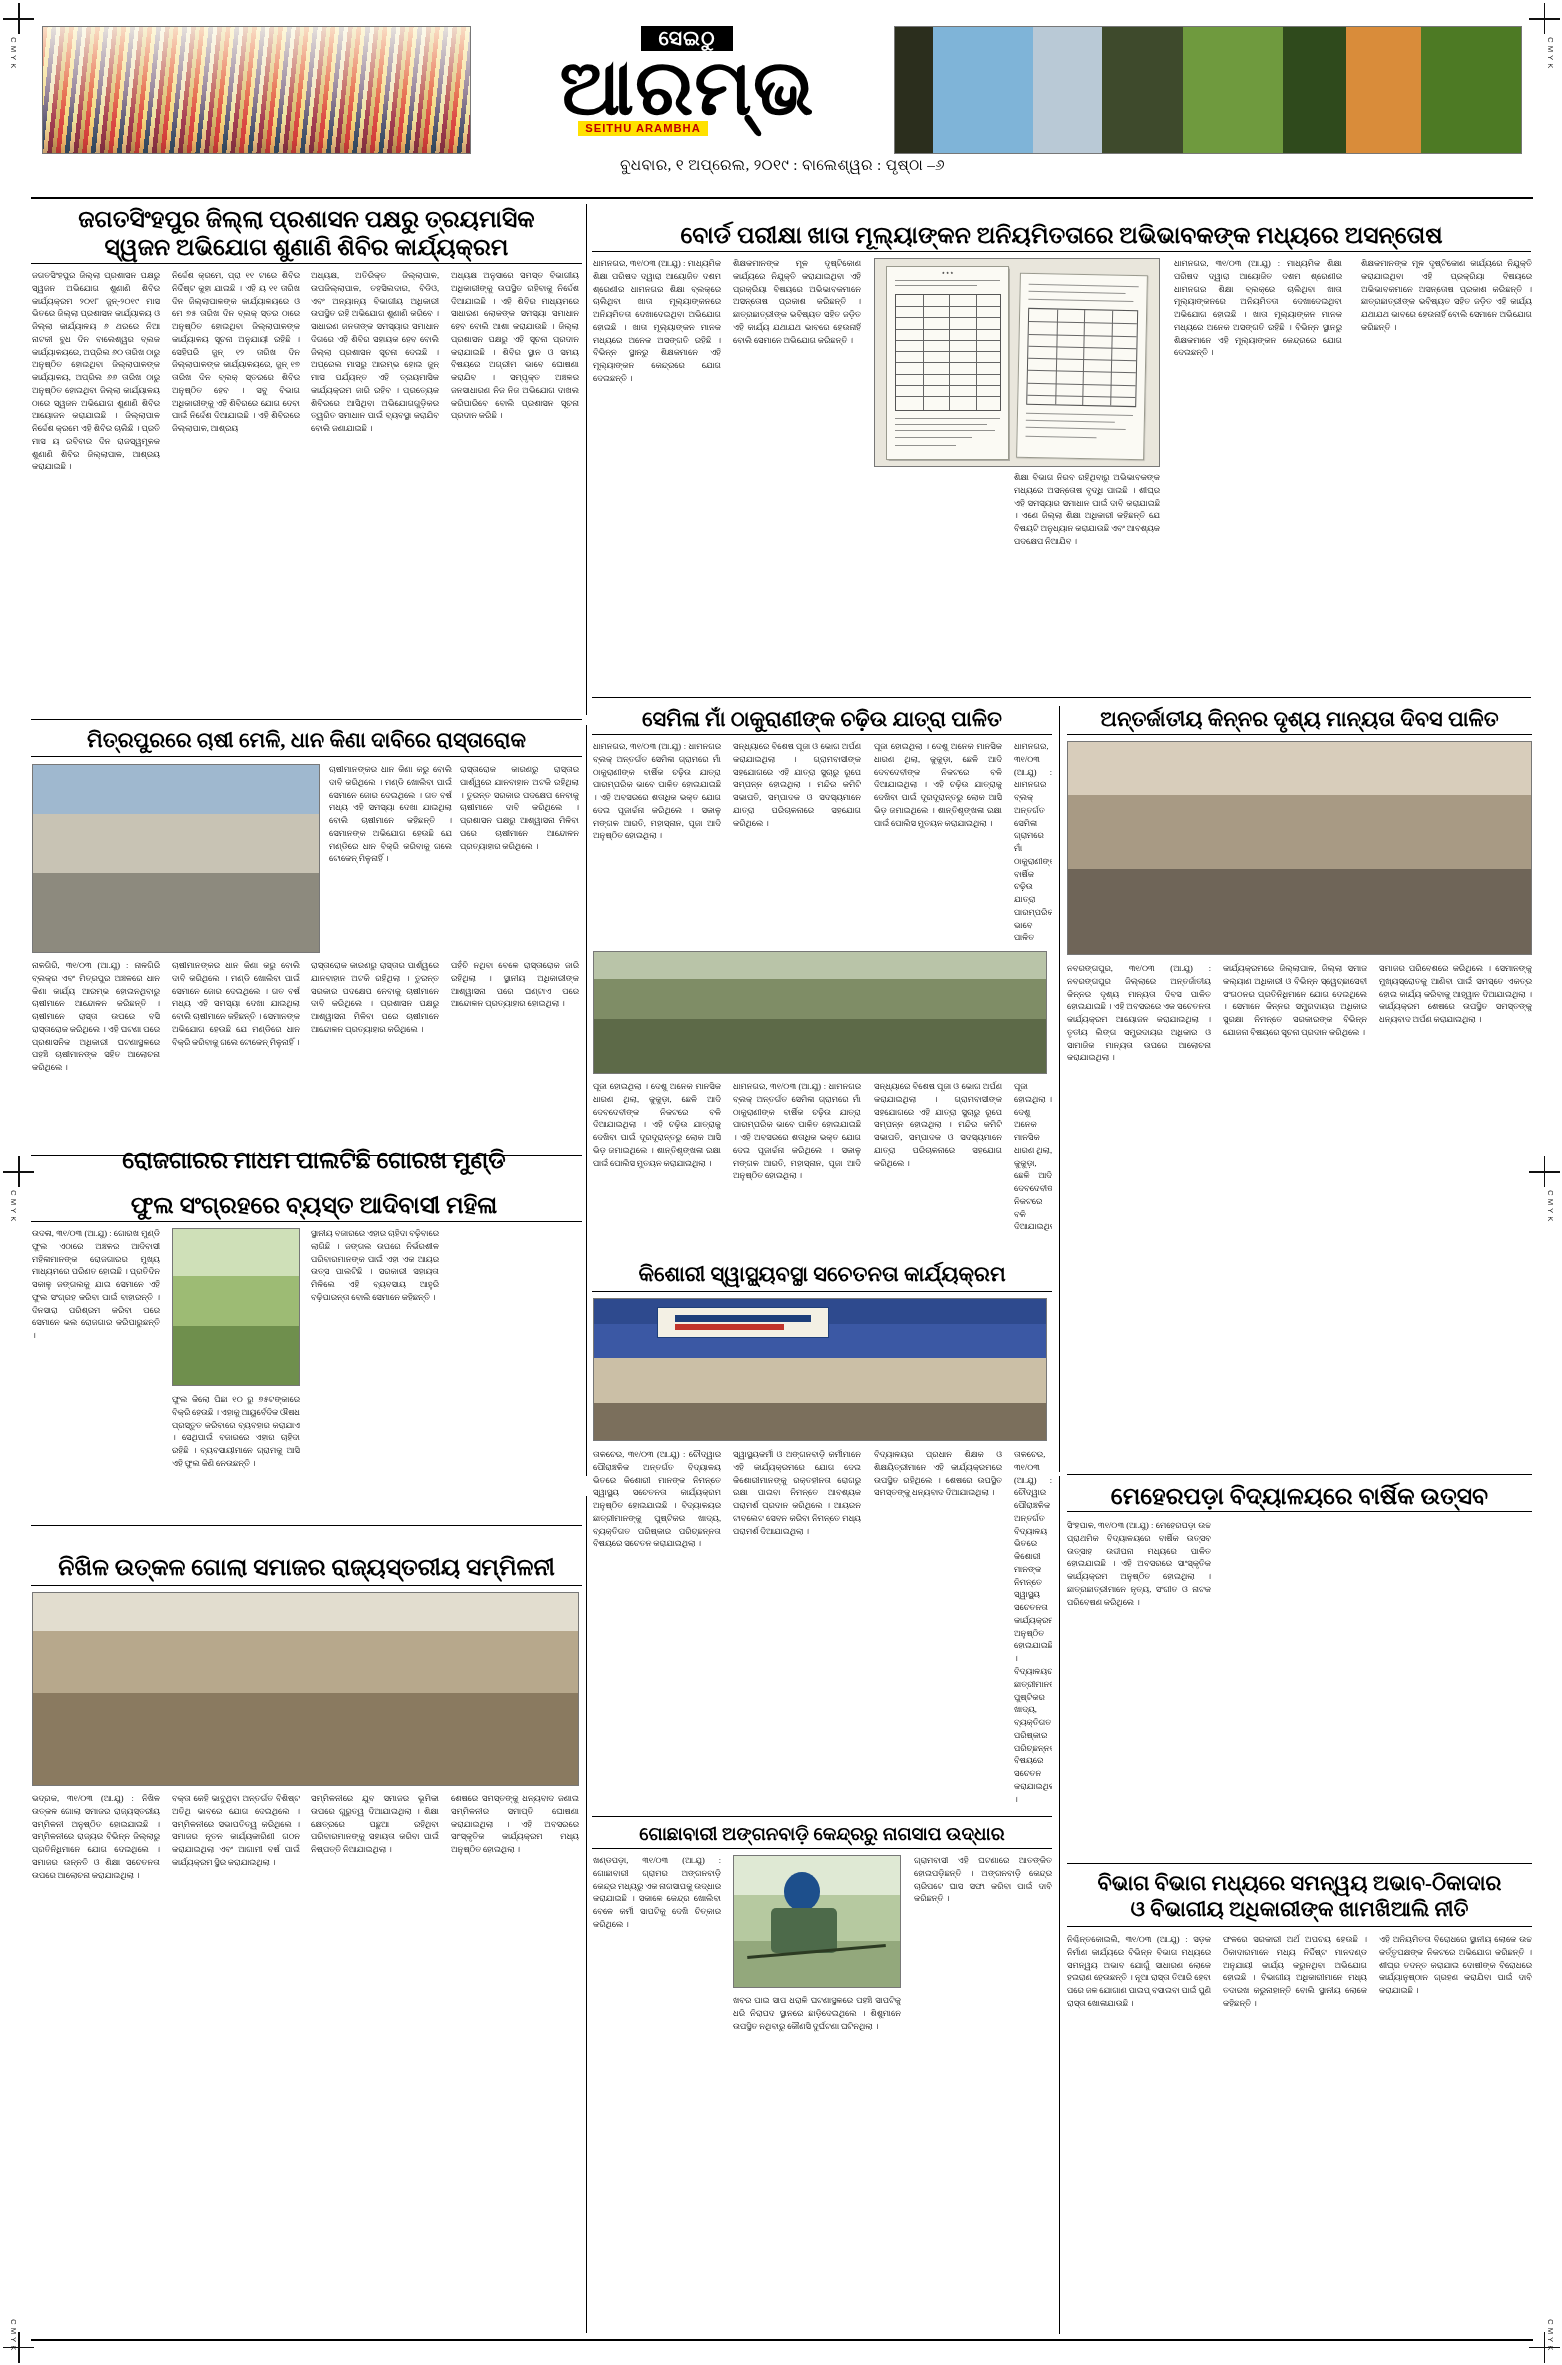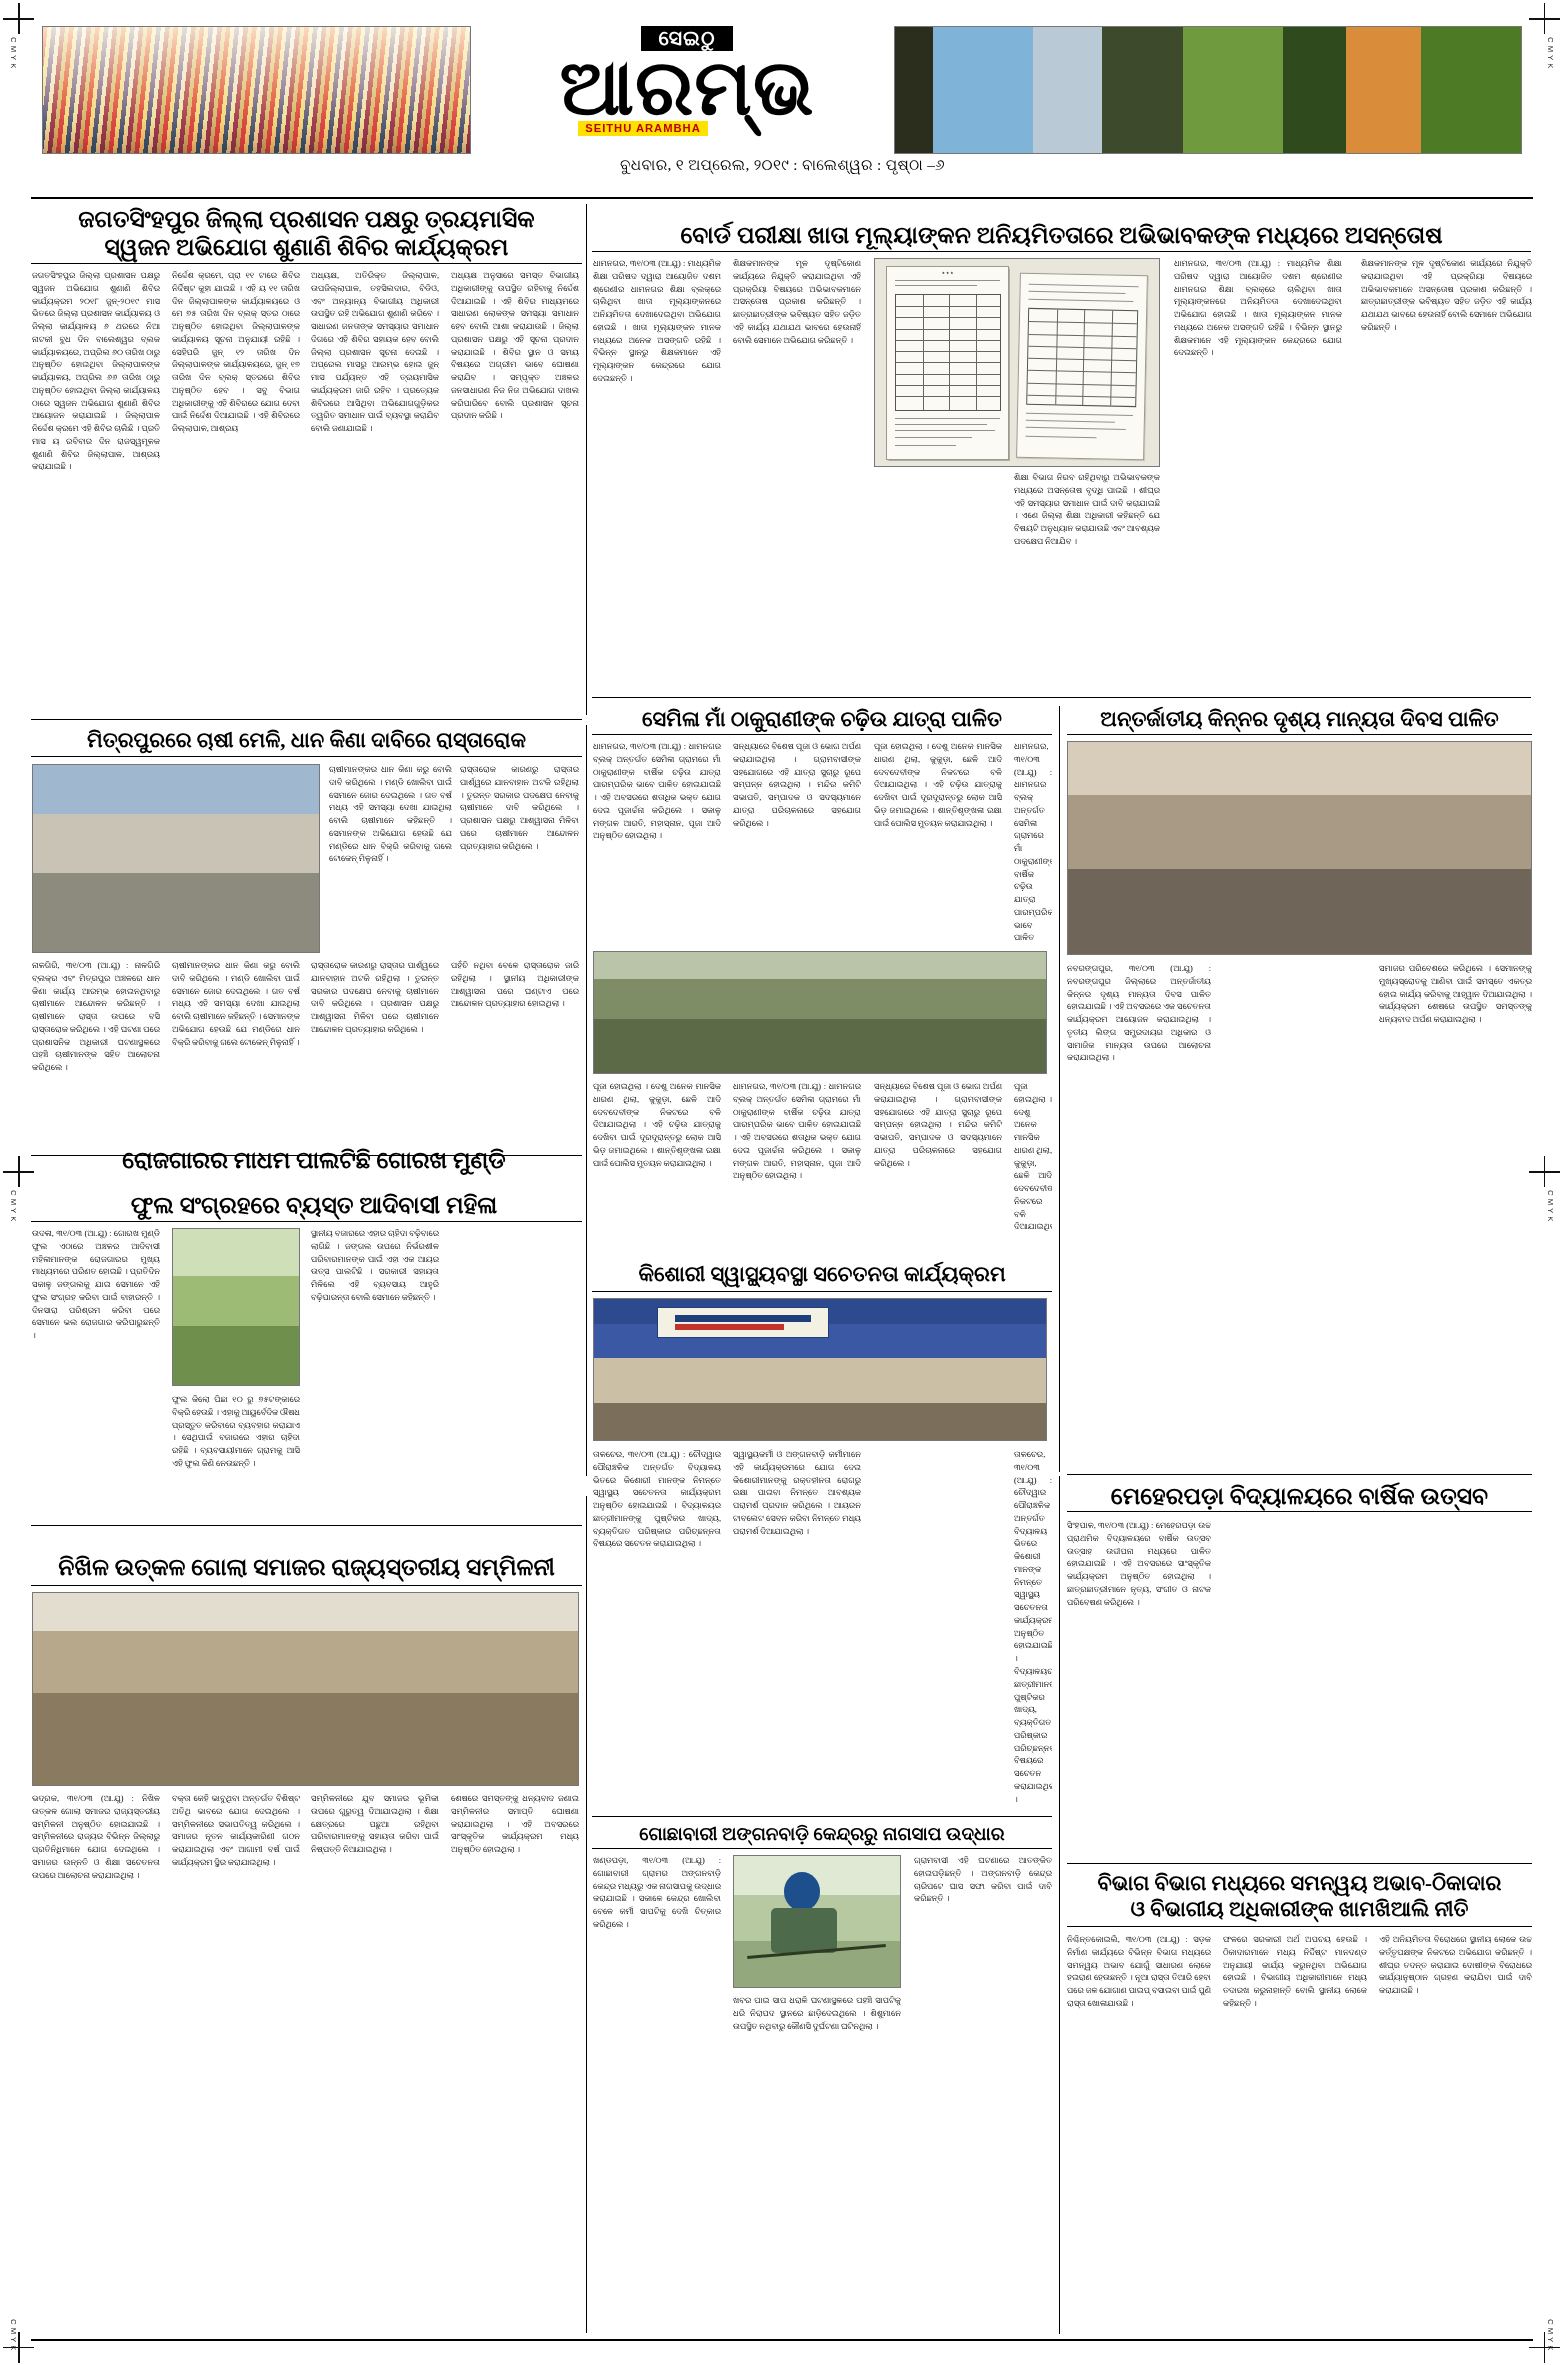--- a/index.html
+++ b/index.html
@@ -273,20 +273,21 @@
   <div class="col" style="left:593px; top:1081px; width:128px; height:153px;">ପୂଜା ହୋଇଥିଲା । ଦେଶୁ ଅନେକ ମାନସିକ ଧାରଣ ଥିଲା, କୁକୁଡ଼ା, ଛେଳି ଆଦି ଦେବଦେବୀଙ୍କ ନିକଟରେ ବଳି ଦିଆଯାଇଥିଲା । ଏହି ଚଢ଼ିଉ ଯାତ୍ରାକୁ ଦେଖିବା ପାଇଁ ଦୂରଦୂରାନ୍ତରୁ ଲୋକ ଆସି ଭିଡ଼ ଜମାଇଥିଲେ । ଶାନ୍ତିଶୃଙ୍ଖଳା ରକ୍ଷା ପାଇଁ ପୋଲିସ ମୁତୟନ କରାଯାଇଥିଲା ।</div>
   <div class="col" style="left:733px; top:1081px; width:128px; height:153px;">ଧାମନଗର, ୩୧/୦୩ (ଆ.ଯୁ) : ଧାମନଗର ବ୍ଲକ୍ ଅନ୍ତର୍ଗତ ସେମିଳା ଗ୍ରାମରେ ମାଁ ଠାକୁରାଣୀଙ୍କ ବାର୍ଷିକ ଚଢ଼ିଉ ଯାତ୍ରା ପାରମ୍ପରିକ ଭାବେ ପାଳିତ ହୋଇଯାଇଛି । ଏହି ଅବସରରେ ଶତାଧିକ ଭକ୍ତ ଯୋଗ ଦେଇ ପୂଜାର୍ଚ୍ଚନା କରିଥିଲେ । ସକାଳୁ ମଙ୍ଗଳ ଆରତି, ମହାସ୍ନାନ, ପୂଜା ଆଦି ଅନୁଷ୍ଠିତ ହୋଇଥିଲା ।</div>
   <div class="col" style="left:874px; top:1081px; width:128px; height:153px;">ସନ୍ଧ୍ୟାରେ ବିଶେଷ ପୂଜା ଓ ଭୋଗ ଅର୍ପଣ କରାଯାଇଥିଲା । ଗ୍ରାମବାସୀଙ୍କ ସହଯୋଗରେ ଏହି ଯାତ୍ରା ସୁଚାରୁ ରୂପେ ସମ୍ପନ୍ନ ହୋଇଥିଲା । ମନ୍ଦିର କମିଟି ସଭାପତି, ସମ୍ପାଦକ ଓ ସଦସ୍ୟମାନେ ଯାତ୍ରା ପରିଚାଳନାରେ ସହଯୋଗ କରିଥିଲେ ।</div>
   <div class="col" style="left:1014px; top:1081px; width:38px;  height:153px;">ପୂଜା ହୋଇଥିଲା । ଦେଶୁ ଅନେକ ମାନସିକ ଧାରଣ ଥିଲା, କୁକୁଡ଼ା, ଛେଳି ଆଦି ଦେବଦେବୀଙ୍କ ନିକଟରେ ବଳି ଦିଆଯାଇଥିଲା । ଏହି ଚଢ଼ିଉ ଯାତ୍ରାକୁ ଦେଖିବା ପାଇଁ ଦୂରଦୂରାନ୍ତରୁ ଲୋକ ଆସି ଭିଡ଼ ଜମାଇଥିଲେ । ଶାନ୍ତିଶୃଙ୍ଖଳା ରକ୍ଷା ପାଇଁ ପୋଲିସ ମୁତୟନ କରାଯାଇଥିଲା ।</div>
 
   <div class="photo ph-indoor" style="left:1067px; top:741px; width:465px; height:214px;">
     <div class="inner"></div>
   </div>
 
   <div class="col" style="left:1067px; top:963px; width:144px; height:505px;">ନବରଙ୍ଗପୁର, ୩୧/୦୩ (ଆ.ଯୁ) : ନବରଙ୍ଗପୁର ଜିଲ୍ଲାରେ ଅନ୍ତର୍ଜାତୀୟ କିନ୍ନର ଦୃଶ୍ୟ ମାନ୍ୟତା ଦିବସ ପାଳିତ ହୋଇଯାଇଛି । ଏହି ଅବସରରେ ଏକ ସଚେତନତା କାର୍ଯ୍ୟକ୍ରମ ଆୟୋଜନ କରାଯାଇଥିଲା । ତୃତୀୟ ଲିଙ୍ଗ ସମ୍ପ୍ରଦାୟର ଅଧିକାର ଓ ସାମାଜିକ ମାନ୍ୟତା ଉପରେ ଆଲୋଚନା କରାଯାଇଥିଲା ।</div>
+  <div class="col" style="left:1223px; top:963px; width:144px; height:505px;">କାର୍ଯ୍ୟକ୍ରମରେ ଜିଲ୍ଲାପାଳ, ଜିଲ୍ଲା ସମାଜ କଲ୍ୟାଣ ଅଧିକାରୀ ଓ ବିଭିନ୍ନ ସ୍ୱେଚ୍ଛାସେବୀ ସଂଗଠନର ପ୍ରତିନିଧିମାନେ ଯୋଗ ଦେଇଥିଲେ । ସେମାନେ କିନ୍ନର ସମ୍ପ୍ରଦାୟର ଅଧିକାର ସୁରକ୍ଷା ନିମନ୍ତେ ସରକାରଙ୍କ ବିଭିନ୍ନ ଯୋଜନା ବିଷୟରେ ସୂଚନା ପ୍ରଦାନ କରିଥିଲେ ।</div>
   <div class="col" style="left:1379px; top:963px; width:153px; height:505px;">ସମାଜର ପରିବେଶରେ କରିଥିଲେ । ସେମାନଙ୍କୁ ମୁଖ୍ୟସ୍ରୋତକୁ ଆଣିବା ପାଇଁ ସମସ୍ତେ ଏକତ୍ର ହୋଇ କାର୍ଯ୍ୟ କରିବାକୁ ଆହ୍ୱାନ ଦିଆଯାଇଥିଲା । କାର୍ଯ୍ୟକ୍ରମ ଶେଷରେ ଉପସ୍ଥିତ ସମସ୍ତଙ୍କୁ ଧନ୍ୟବାଦ ଅର୍ପଣ କରାଯାଇଥିଲା ।</div>
 
   <div class="vr" style="left:1059px; top:706px; height:766px;"></div>
   <div class="vr" style="left:586px; top:725px; height:751px;"></div>
 
   <div class="hr-thin" style="left:31px; top:1155px; width:551px;"></div>
   <div class="headline h-xl" style="left:46px; top:1145px; width:536px;font-family:Liberation Serif, serif;">ରୋଜଗାରର ମାଧମ ପାଲଟିଛି ଗୋରଖ ମୁଣ୍ଡି</div>
   <div class="headline h-xl" style="left:46px; top:1190px; width:536px;">ଫୁଲ ସଂଗ୍ରହରେ ବ୍ୟସ୍ତ ଆଦିବାସୀ ମହିଳା</div>
   <div class="hr-thin" style="left:31px; top:1221px; width:551px;"></div>
 
@@ -305,20 +306,21 @@
   <div class="photo ph-meeting" style="left:593px; top:1298px; width:454px; height:143px;">
     <div class="inner" style="position:relative;">
       <div style="position:absolute;left:14%;top:6%;width:38%;height:22%;background:#f3f0e4;border:1px solid #1e3f7a;"></div>
       <div style="position:absolute;left:18%;top:11%;width:30%;height:5%;background:#1e3f7a;"></div>
       <div style="position:absolute;left:18%;top:18%;width:24%;height:4%;background:#c0342b;"></div>
     </div>
   </div>
 
   <div class="col" style="left:593px; top:1449px; width:128px; height:357px;">ତାଳଚେର, ୩୧/୦୩ (ଆ.ଯୁ) : ଚୌଦ୍ୱାର ପୌରାଞ୍ଚଳିକ ଅନ୍ତର୍ଗତ ବିଦ୍ୟାଳୟ ଭିତରେ କିଶୋରୀ ମାନଙ୍କ ନିମନ୍ତେ ସ୍ୱାସ୍ଥ୍ୟ ସଚେତନତା କାର୍ଯ୍ୟକ୍ରମ ଅନୁଷ୍ଠିତ ହୋଇଯାଇଛି । ବିଦ୍ୟାଳୟର ଛାତ୍ରୀମାନଙ୍କୁ ପୁଷ୍ଟିକର ଖାଦ୍ୟ, ବ୍ୟକ୍ତିଗତ ପରିଷ୍କାର ପରିଚ୍ଛନ୍ନତା ବିଷୟରେ ସଚେତନ କରାଯାଇଥିଲା ।</div>
   <div class="col" style="left:733px; top:1449px; width:128px; height:357px;">ସ୍ୱାସ୍ଥ୍ୟକର୍ମୀ ଓ ଅଙ୍ଗନବାଡ଼ି କର୍ମୀମାନେ ଏହି କାର୍ଯ୍ୟକ୍ରମରେ ଯୋଗ ଦେଇ କିଶୋରୀମାନଙ୍କୁ ରକ୍ତହୀନତା ରୋଗରୁ ରକ୍ଷା ପାଇବା ନିମନ୍ତେ ଆବଶ୍ୟକ ପରାମର୍ଶ ପ୍ରଦାନ କରିଥିଲେ । ଆୟରନ ଟାବଲେଟ ସେବନ କରିବା ନିମନ୍ତେ ମଧ୍ୟ ପରାମର୍ଶ ଦିଆଯାଇଥିଲା ।</div>
+  <div class="col" style="left:874px; top:1449px; width:128px; height:357px;">ବିଦ୍ୟାଳୟର ପ୍ରଧାନ ଶିକ୍ଷକ ଓ ଶିକ୍ଷୟିତ୍ରୀମାନେ ଏହି କାର୍ଯ୍ୟକ୍ରମରେ ଉପସ୍ଥିତ ରହିଥିଲେ । ଶେଷରେ ଉପସ୍ଥିତ ସମସ୍ତଙ୍କୁ ଧନ୍ୟବାଦ ଦିଆଯାଇଥିଲା ।</div>
   <div class="col" style="left:1014px; top:1449px; width:38px;  height:357px;">ତାଳଚେର, ୩୧/୦୩ (ଆ.ଯୁ) : ଚୌଦ୍ୱାର ପୌରାଞ୍ଚଳିକ ଅନ୍ତର୍ଗତ ବିଦ୍ୟାଳୟ ଭିତରେ କିଶୋରୀ ମାନଙ୍କ ନିମନ୍ତେ ସ୍ୱାସ୍ଥ୍ୟ ସଚେତନତା କାର୍ଯ୍ୟକ୍ରମ ଅନୁଷ୍ଠିତ ହୋଇଯାଇଛି । ବିଦ୍ୟାଳୟର ଛାତ୍ରୀମାନଙ୍କୁ ପୁଷ୍ଟିକର ଖାଦ୍ୟ, ବ୍ୟକ୍ତିଗତ ପରିଷ୍କାର ପରିଚ୍ଛନ୍ନତା ବିଷୟରେ ସଚେତନ କରାଯାଇଥିଲା ।</div>
 
   <div class="hr-thin" style="left:1067px; top:1474px; width:465px;"></div>
   <div class="headline h-xl" style="left:1067px; top:1481px; width:465px;">ମେହେରପଡ଼ା ବିଦ୍ୟାଳୟରେ ବାର୍ଷିକ ଉତ୍ସବ</div>
   <div class="hr-thin" style="left:1067px; top:1511px; width:465px;"></div>
 
   <div class="col" style="left:1067px; top:1520px; width:144px; height:332px;">ସିଂହପାଳ, ୩୧/୦୩ (ଆ.ଯୁ) : ମେହେରପଡ଼ା ଉଚ୍ଚ ପ୍ରାଥମିକ ବିଦ୍ୟାଳୟରେ ବାର୍ଷିକ ଉତ୍ସବ ଉତ୍ସାହ ଉଦ୍ଦୀପନା ମଧ୍ୟରେ ପାଳିତ ହୋଇଯାଇଛି । ଏହି ଅବସରରେ ସାଂସ୍କୃତିକ କାର୍ଯ୍ୟକ୍ରମ ଅନୁଷ୍ଠିତ ହୋଇଥିଲା । ଛାତ୍ରଛାତ୍ରୀମାନେ ନୃତ୍ୟ, ସଂଗୀତ ଓ ନାଟକ ପରିବେଷଣ କରିଥିଲେ ।</div>
 
   <div class="hr-thin" style="left:31px; top:1525px; width:551px;"></div>
   <div class="headline h-xl" style="left:31px; top:1552px; width:551px;">ନିଖିଳ ଉତ୍କଳ ଗୋଲା ସମାଜର ରାଜ୍ୟସ୍ତରୀୟ ସମ୍ମିଳନୀ</div>

